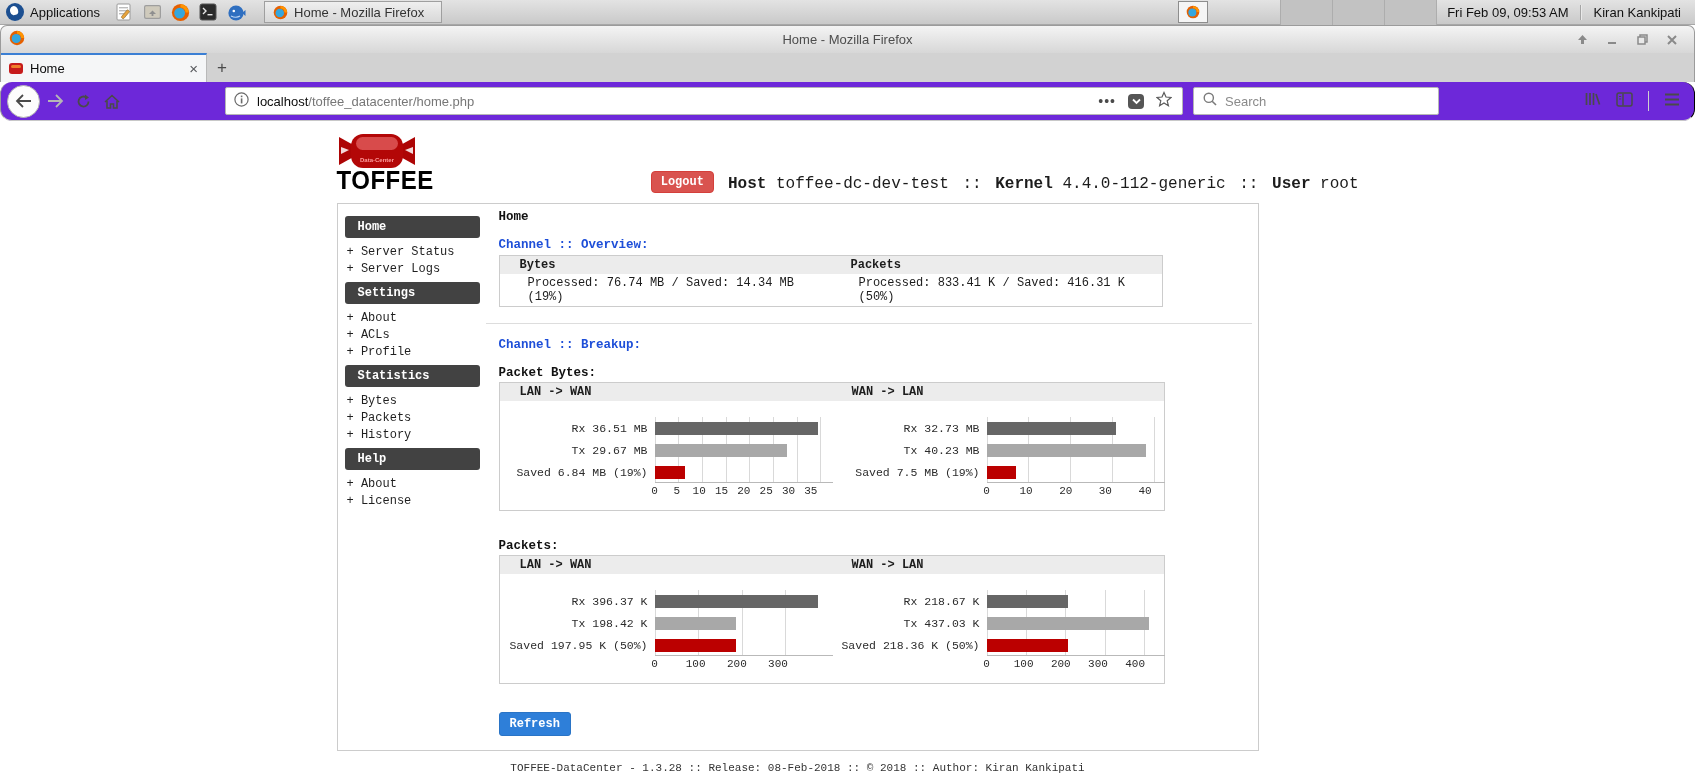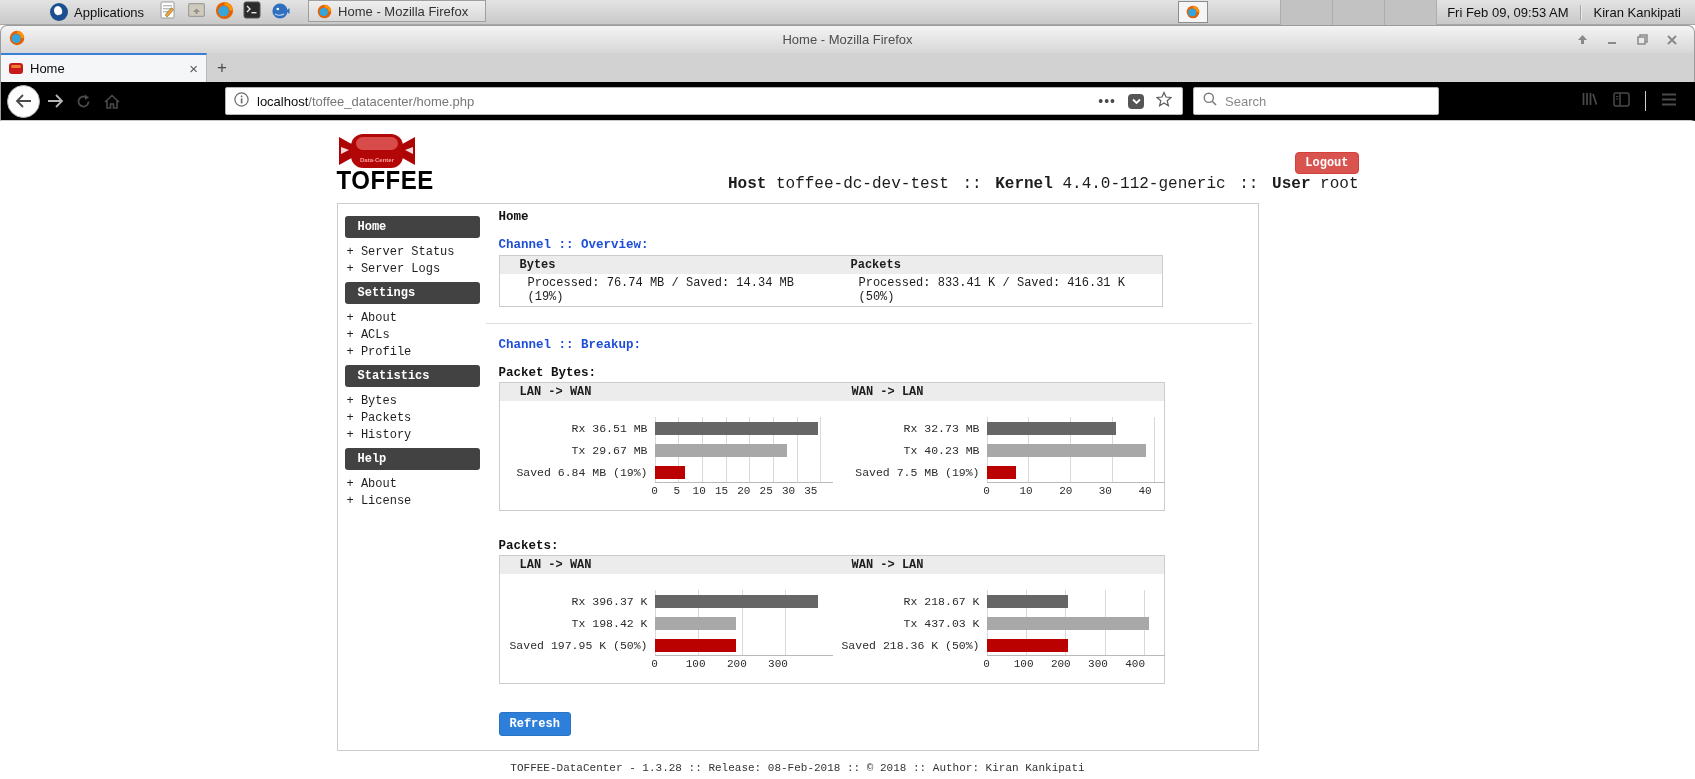--- a/index.html
+++ b/index.html
@@ -3,21 +3,21 @@
 <meta charset="utf-8">
 <style>
   * { margin:0; padding:0; box-sizing:border-box; }
   html,body { width:1695px; height:779px; overflow:hidden; background:#e9e9e9;
               font-family:"Liberation Sans","DejaVu Sans",sans-serif; }
 
   
   .topbar { height:25px; background:linear-gradient(#e3e3e3,#c9c9c9);
             border-bottom:1px solid #a7a7a7; display:flex; align-items:center;
             font-size:13px; color:#111; }
-  .tb-left { display:flex; align-items:flex-start; height:100%;padding-left:44px; }
+  .tb-left { display:flex; align-items:center; height:100%; }
   .apps { display:flex; align-items:center; gap:6px; padding:0 10px 0 6px; height:100%; cursor:default; }
   .apps-logo { width:18px; height:18px; border-radius:50%; background:#1c4f91; position:relative; flex:none; }
   .apps-logo:before { content:""; position:absolute; left:4px; top:3px; width:8px; height:9px;
                       background:#fff; border-radius:60% 60% 50% 50%; transform:rotate(-15deg); }
   .tb-icon { width:22px; height:20px; margin:0 3px; display:flex; align-items:center; justify-content:center; }
   .taskbar-item { margin-left:14px; height:22px; display:flex; align-items:center; gap:6px;
                   background:linear-gradient(#efefef,#d8d8d8); border:1px solid #9f9f9f;
                   padding:0 14px 0 8px; min-width:178px; color:#333; }
   .tb-right { margin-left:auto; display:flex; align-items:center; height:100%; }
   .tray-ff { width:30px; height:22px; background:#f5f5f5; border:1px solid #8d8d8d;
@@ -42,22 +42,22 @@
   .tab { width:206px; background:#f5f6f7; border-top:2px solid #3b7fd4; border-right:1px solid #b9b9b9;
          display:flex; align-items:center; gap:7px; padding:0 8px; font-size:13px; color:#0c0c0c; }
   .tab-title { flex:1; }
   .tab-close { color:#57595d; font-size:15px; line-height:1; }
   .favicon { width:14px; height:11px; background:#c61b1b; border-radius:3px; position:relative; flex:none; }
   .favicon:before { content:""; position:absolute; left:2px; top:2px; right:2px; height:3px;
                     background:#f07f2a; border-radius:2px; }
   .newtab { width:30px; display:flex; align-items:center; justify-content:center;
             font-size:17px; color:#4a4a4a; }
 
-  .navbar { height:39px; background:#000000; border-left:1px solid #9b9b9b; border-right:4px solid #000000;
-            border-bottom:1px solid #c8c8c8; display:flex; align-items:center; }
+  .navbar { height:39px; background:#6d28d9; border-left:1px solid #9b9b9b; border-right:1px solid #000000;
+            border-bottom:1px solid #c8c8c8; display:flex; align-items:center;border-radius:12px; }
   .nav-icn { color:#4a4a4a; display:flex; align-items:center; justify-content:center; }
   .back-btn { width:33px; height:33px; border:1px solid #b5b5b5; border-radius:50%;
               background:#fdfdfd; margin-left:6px; }
   .fwd-btn { width:26px; margin-left:2px; color:#b6b6b6; }
   .reload-btn { width:26px; margin-left:2px; }
   .home-btn { width:26px; margin-left:3px; }
   .urlbar { margin-left:100px; width:958px; height:28px; background:#fff; border:1px solid #b6b6b6;
             border-radius:2px; display:flex; align-items:center; padding:0 6px 0 8px; }
   .url-text { font-size:13px; margin-left:8px; flex:1; white-space:nowrap; overflow:hidden; }
   .url-host { color:#0c0c0c; } .url-path { color:#777; }
@@ -72,21 +72,21 @@
   .vsep { width:1px; height:20px; background:#cfcfcf; }
 
   
   .viewport { height:658px; background:#fff; overflow:hidden;
               font-family:"Liberation Mono","DejaVu Sans Mono",monospace; }
   .pagewrap { width:1022px; margin:8px auto 0; }
   .page-header { display:flex; justify-content:space-between; align-items:flex-end; padding-top:2px; }
   .logo-block { display:flex; flex-direction:column; line-height:1; }
   .brand { font-family:"Liberation Sans","DejaVu Sans",sans-serif; font-weight:bold;
            font-size:24px; letter-spacing:.5px; color:#000; transform:scaleY(1.05); margin-top:-2px; }
-  .header-right { display:flex; flex-direction:column; align-items:flex-end; gap:1px; }
+  .header-right { display:flex; flex-direction:row; align-items:flex-end; gap:14px; }
   .logout { background:#d9534f; color:#fff; border:1px solid #d43f3a; border-radius:4px;
             font-family:"Liberation Mono","DejaVu Sans Mono",monospace; font-weight:bold;
             font-size:12px; padding:3px 9px; cursor:pointer; }
   .hostline { font-size:16px; color:#1c1c1c; }
   .hostline b { font-weight:bold; }
   .hostline .sep { margin:0 4px; }
 
   .card { margin-top:10px; width:922px; border:1px solid #ccc; display:flex; }
   .sidebar { width:148px; padding:7px 6px 10px 7px; flex:none; }
   .sb-header { background:#424242; color:#fff; font-weight:bold; font-size:12px;

